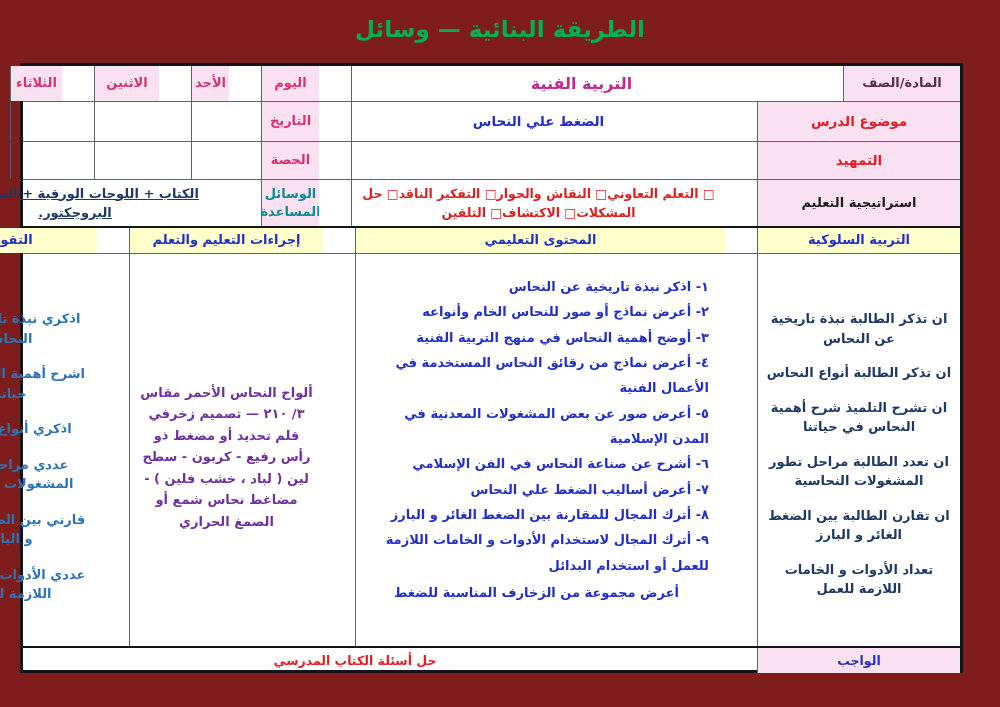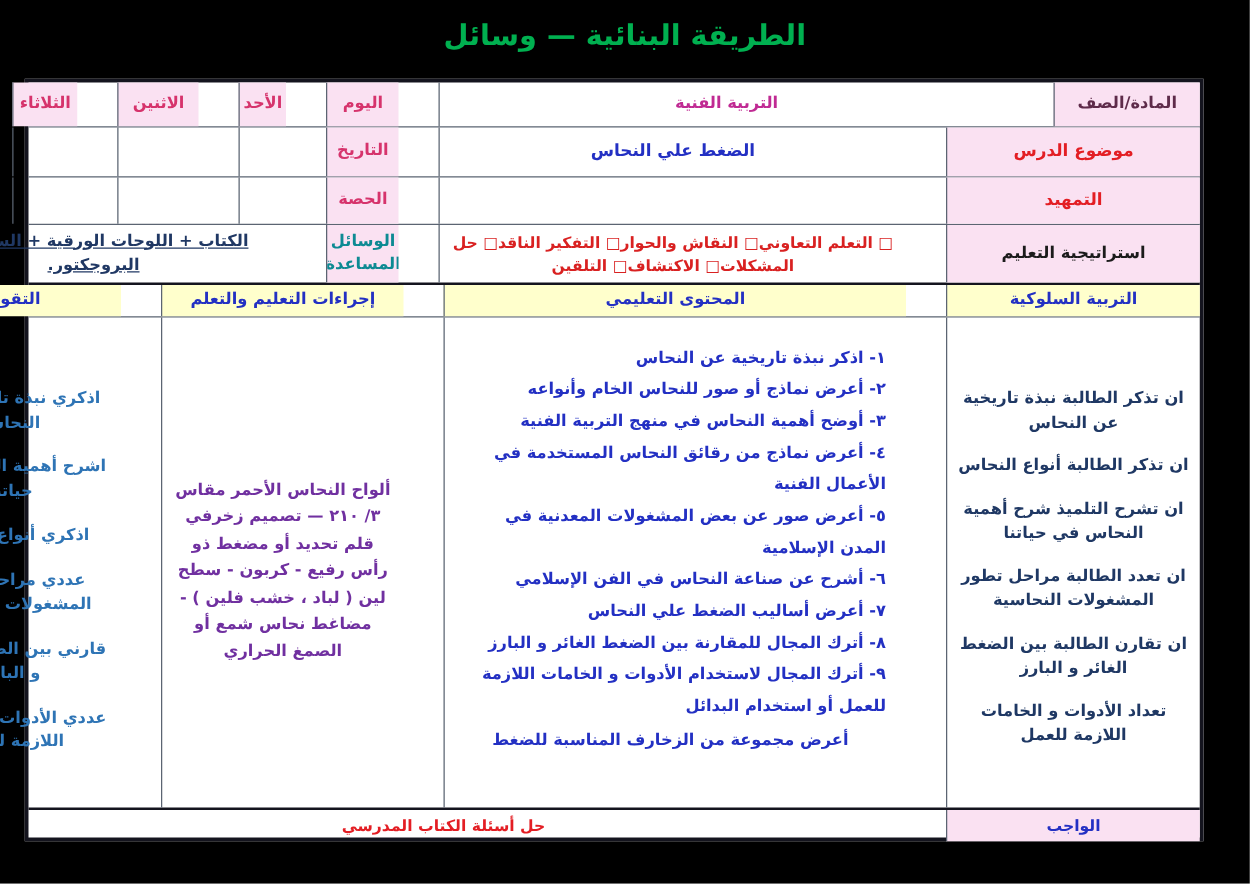--- a/index.html
+++ b/index.html
@@ -5,21 +5,21 @@
   :root{
     --pink:#fae1f2; --yellow:#ffffcc; --line:#5b6472; --outer:#14141e;
   }
   *{box-sizing:border-box; margin:0; padding:0;}
   html,body{width:1000px; height:707px; background:#fff; overflow:hidden;}
   body{
     font-family:"DejaVu Sans", sans-serif;
     font-weight:bold;
     direction:rtl;
   }
-  .page{position:relative; width:1000px; height:707px; background:#000000;}
+  .page{position:relative; width:1000px; height:707px; background:#7f1d1d;}
   .title{
     position:absolute; top:16px; right:0; left:0;
     text-align:center; font-size:23px; color:var(--green-title,#00b050);
     letter-spacing:0.5px;
   }
   .lesson-table{
     position:absolute; top:63px; right:37px;
     width:943px; height:610px;
     border:3px solid var(--outer);
     background:#fff;
@@ -49,21 +49,21 @@
   .w-daylabel{width:58px;}
   .w-sun{width:38px;} .w-mon{width:65px;} .w-tue{width:52px;}
   .w-wed{width:52px;} .w-thu{width:101px;}
   .w-aidsval{width:308px;}
   
   .w-obj{width:203px;} .w-cont{width:370px;} .w-proc{width:194px;} .w-eval{width:176px;}
   .w-hwval{width:740px;}
   
   .t-day{color:var(--day-text,#d6336c); font-size:13px;}
   .t-subjlabel{color:var(--subject-label,#5e2b4a); font-size:13px;}
-  .t-subjval{color:var(--subject-value,#c02a93); font-size:13px;}
+  .t-subjval{color:var(--subject-value,#c02a93); font-size:16px;}
   .t-redlabel{color:var(--red-label,#e31e24); font-size:13.5px;}
   .t-blueval{color:var(--content-blue,#2330c3); font-size:13.5px;}
   .t-black{color:#1b1b1b; font-size:13px;}
   .t-strat{color:var(--strategies-red,#d92121); font-size:12.5px; line-height:1.55; padding:2px 8px;}
   .t-aidslabel{color:var(--aids-teal,#0d8a93); font-size:13px; line-height:1.4;}
   .t-aidsval{color:var(--aids-navy,#203864); font-size:13px; line-height:1.5; padding:2px 10px;text-decoration:underline;}
   .t-head{color:var(--header-blue,#2330c3); font-size:13px;}
   .t-hwlabel{color:var(--header-blue,#2330c3); font-size:12.5px;}
   .t-hwval{color:var(--homework-red,#e31e24); font-size:12.5px;}
   

